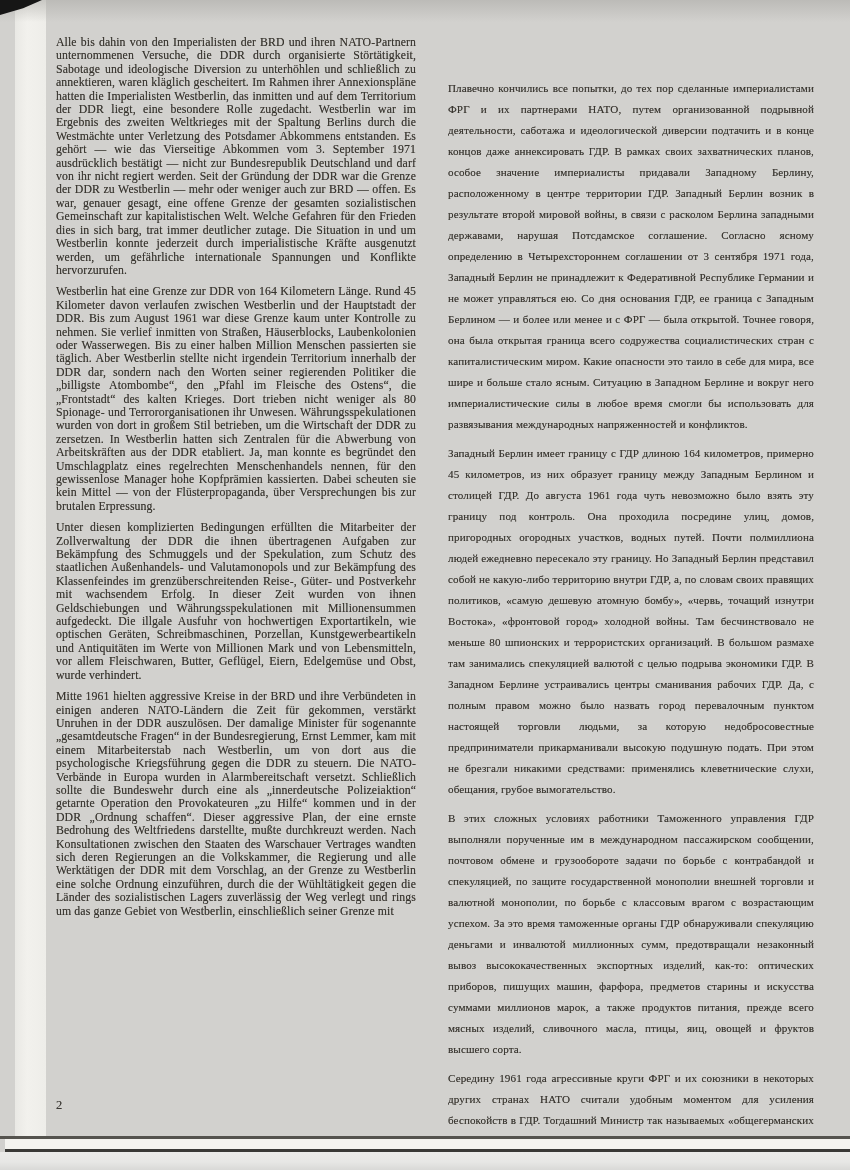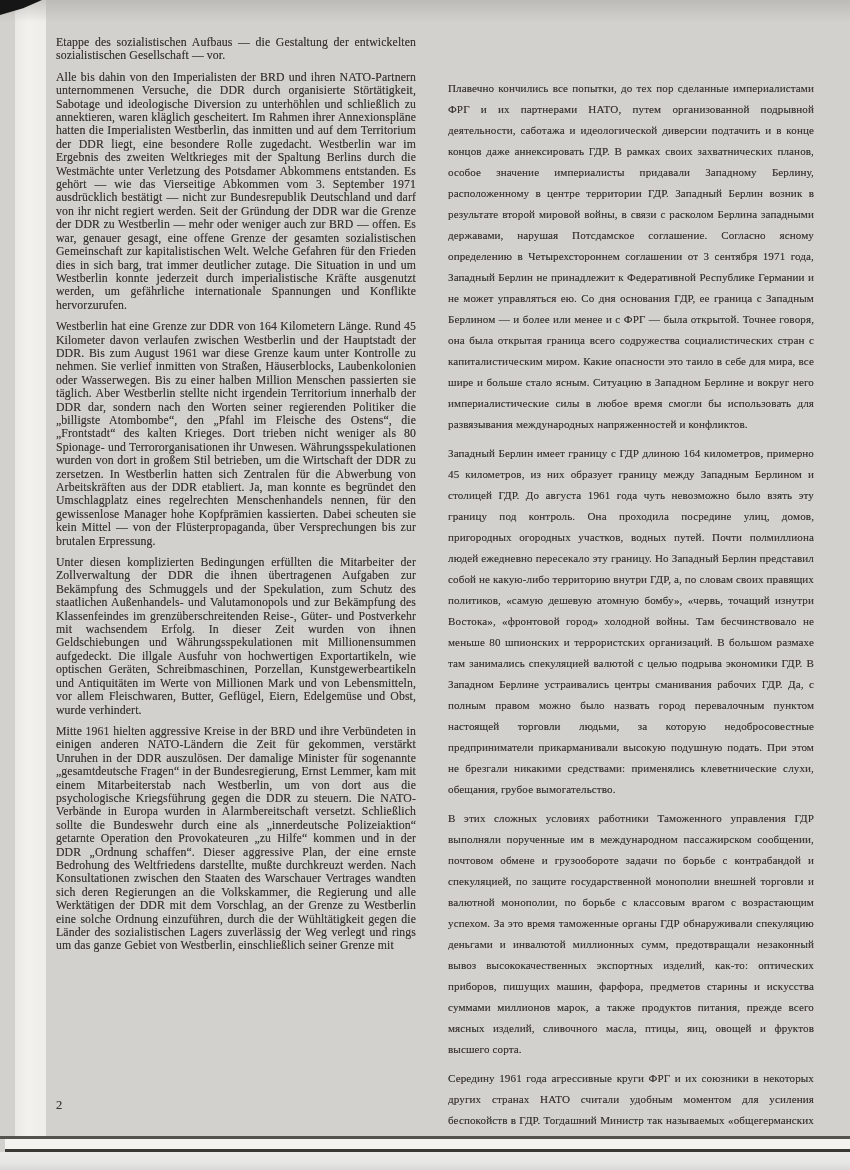--- a/index.html
+++ b/index.html
@@ -67,21 +67,20 @@
 
 <div class="page-edge-left"></div>
 
 <div class="sheet"></div>
 
 <div class="sheet-top-shade"></div>
 
 <div class="corner-mark"></div>
 
 <div class="col col-left">
-  <p>Etappe des sozialistischen Aufbaus — die Gestaltung der entwickelten sozialistischen Gesellschaft — vor.</p>
   <p>Alle bis dahin von den Imperialisten der BRD und ihren NATO-Partnern unternommenen Versuche, die DDR durch organisierte Störtätigkeit, Sabotage und ideologische Diversion zu unterhöhlen und schließlich zu annektieren, waren kläglich gescheitert. Im Rahmen ihrer Annexionspläne hatten die Imperialisten Westberlin, das inmitten und auf dem Territorium der DDR liegt, eine besondere Rolle zugedacht. Westberlin war im Ergebnis des zweiten Weltkrieges mit der Spaltung Berlins durch die Westmächte unter Verletzung des Potsdamer Abkommens entstanden. Es gehört — wie das Vierseitige Abkommen vom 3. September 1971 ausdrücklich bestätigt — nicht zur Bundesrepublik Deutschland und darf von ihr nicht regiert werden. Seit der Gründung der DDR war die Grenze der DDR zu Westberlin — mehr oder weniger auch zur BRD — offen. Es war, genauer gesagt, eine offene Grenze der gesamten sozialistischen Gemeinschaft zur kapitalistischen Welt. Welche Gefahren für den Frieden dies in sich barg, trat immer deutlicher zutage. Die Situation in und um Westberlin konnte jederzeit durch imperialistische Kräfte ausgenutzt werden, um gefährliche internationale Spannungen und Konflikte hervorzurufen.</p>
   <p>Westberlin hat eine Grenze zur DDR von 164 Kilometern Länge. Rund 45 Kilometer davon verlaufen zwischen Westberlin und der Hauptstadt der DDR. Bis zum August 1961 war diese Grenze kaum unter Kontrolle zu nehmen. Sie verlief inmitten von Straßen, Häuserblocks, Laubenkolonien oder Wasserwegen. Bis zu einer halben Million Menschen passierten sie täglich. Aber Westberlin stellte nicht irgendein Territorium innerhalb der DDR dar, sondern nach den Worten seiner regierenden Politiker die „billigste Atombombe“, den „Pfahl im Fleische des Ostens“, die „Frontstadt“ des kalten Krieges. Dort trieben nicht weniger als 80 Spionage- und Terrororganisationen ihr Unwesen. Währungsspekulationen wurden von dort in großem Stil betrieben, um die Wirtschaft der DDR zu zersetzen. In Westberlin hatten sich Zentralen für die Abwerbung von Arbeitskräften aus der DDR etabliert. Ja, man konnte es begründet den Umschlagplatz eines regelrechten Menschenhandels nennen, für den gewissenlose Manager hohe Kopfprämien kassierten. Dabei scheuten sie kein Mittel — von der Flüsterpropaganda, über Versprechungen bis zur brutalen Erpressung.</p>
   <p>Unter diesen komplizierten Bedingungen erfüllten die Mitarbeiter der Zollverwaltung der DDR die ihnen übertragenen Aufgaben zur Bekämpfung des Schmuggels und der Spekulation, zum Schutz des staatlichen Außenhandels- und Valutamonopols und zur Bekämpfung des Klassenfeindes im grenzüberschreitenden Reise-, Güter- und Postverkehr mit wachsendem Erfolg. In dieser Zeit wurden von ihnen Geldschiebungen und Währungsspekulationen mit Millionensummen aufgedeckt. Die illgale Ausfuhr von hochwertigen Exportartikeln, wie optischen Geräten, Schreibmaschinen, Porzellan, Kunstgewerbeartikeln und Antiquitäten im Werte von Millionen Mark und von Lebensmitteln, vor allem Fleischwaren, Butter, Geflügel, Eiern, Edelgemüse und Obst, wurde verhindert.</p>
   <p>Mitte 1961 hielten aggressive Kreise in der BRD und ihre Verbündeten in einigen anderen NATO-Ländern die Zeit für gekommen, verstärkt Unruhen in der DDR auszulösen. Der damalige Minister für sogenannte „gesamtdeutsche Fragen“ in der Bundesregierung, Ernst Lemmer, kam mit einem Mitarbeiterstab nach Westberlin, um von dort aus die psychologische Kriegsführung gegen die DDR zu steuern. Die NATO-Verbände in Europa wurden in Alarmbereitschaft versetzt. Schließlich sollte die Bundeswehr durch eine als „innerdeutsche Polizeiaktion“ getarnte Operation den Provokateuren „zu Hilfe“ kommen und in der DDR „Ordnung schaffen“. Dieser aggressive Plan, der eine ernste Bedrohung des Weltfriedens darstellte, mußte durchkreuzt werden. Nach Konsultationen zwischen den Staaten des Warschauer Vertrages wandten sich deren Regierungen an die Volkskammer, die Regierung und alle Werktätigen der DDR mit dem Vorschlag, an der Grenze zu Westberlin eine solche Ordnung einzuführen, durch die der Wühltätigkeit gegen die Länder des sozialistischen Lagers zuverlässig der Weg verlegt und rings um das ganze Gebiet von Westberlin, einschließlich seiner Grenze mit</p>
 </div>
 
 <div class="col col-right">
   <p>Плавечно кончились все попытки, до тех пор сделанные империалистами ФРГ и их партнерами НАТО, путем организованной подрывной деятельности, саботажа и идеологической диверсии подтачить и в конце концов даже аннексировать ГДР. В рамках своих захватнических планов, особое значение империалисты придавали Западному Берлину, расположенному в центре территории ГДР. Западный Берлин возник в результате второй мировой войны, в связи с расколом Берлина западными державами, нарушая Потсдамское соглашение. Согласно ясному определению в Четырехстороннем соглашении от 3 сентября 1971 года, Западный Берлин не принадлежит к Федеративной Республике Германии и не может управляться ею. Со дня основания ГДР, ее граница с Западным Берлином — и более или менее и с ФРГ — была открытой. Точнее говоря, она была открытая граница всего содружества социалистических стран с капиталистическим миром. Какие опасности это таило в себе для мира, все шире и больше стало ясным. Ситуацию в Западном Берлине и вокруг него империалистические силы в любое время смогли бы использовать для развязывания международных напряженностей и конфликтов.</p>
   <p>Западный Берлин имеет границу с ГДР длиною 164 километров, примерно 45 километров, из них образует границу между Западным Берлином и столицей ГДР. До августа 1961 года чуть невозможно было взять эту границу под контроль. Она проходила посредине улиц, домов, пригородных огородных участков, водных путей. Почти полмиллиона людей ежедневно пересекало эту границу. Но Западный Берлин представил собой не какую-либо территорию внутри ГДР, а, по словам своих правящих политиков, «самую дешевую атомную бомбу», «червь, точащий изнутри Востока», «фронтовой город» холодной войны. Там бесчинствовало не меньше 80 шпионских и террористских организаций. В большом размахе там занимались спекуляцией валютой с целью подрыва экономики ГДР. В Западном Берлине устраивались центры сманивания рабочих ГДР. Да, с полным правом можно было назвать город перевалочным пунктом настоящей торговли людьми, за которую недобросовестные предприниматели прикарманивали высокую подушную подать. При этом не брезгали никакими средствами: применялись клеветнические слухи, обещания, грубое вымогательство.</p>
   <p>В этих сложных условиях работники Таможенного управления ГДР выполняли порученные им в международном пассажирском сообщении, почтовом обмене и грузообороте задачи по борьбе с контрабандой и спекуляцией, по защите государственной монополии внешней торговли и валютной монополии, по борьбе с классовым врагом с возрастающим успехом. За это время таможенные органы ГДР обнаруживали спекуляцию деньгами и инвалютой миллионных сумм, предотвращали незаконный вывоз высококачественных экспортных изделий, как-то: оптических приборов, пишущих машин, фарфора, предметов старины и искусства суммами миллионов марок, а также продуктов питания, прежде всего мясных изделий, сливочного масла, птицы, яиц, овощей и фруктов высшего сорта.</p>

